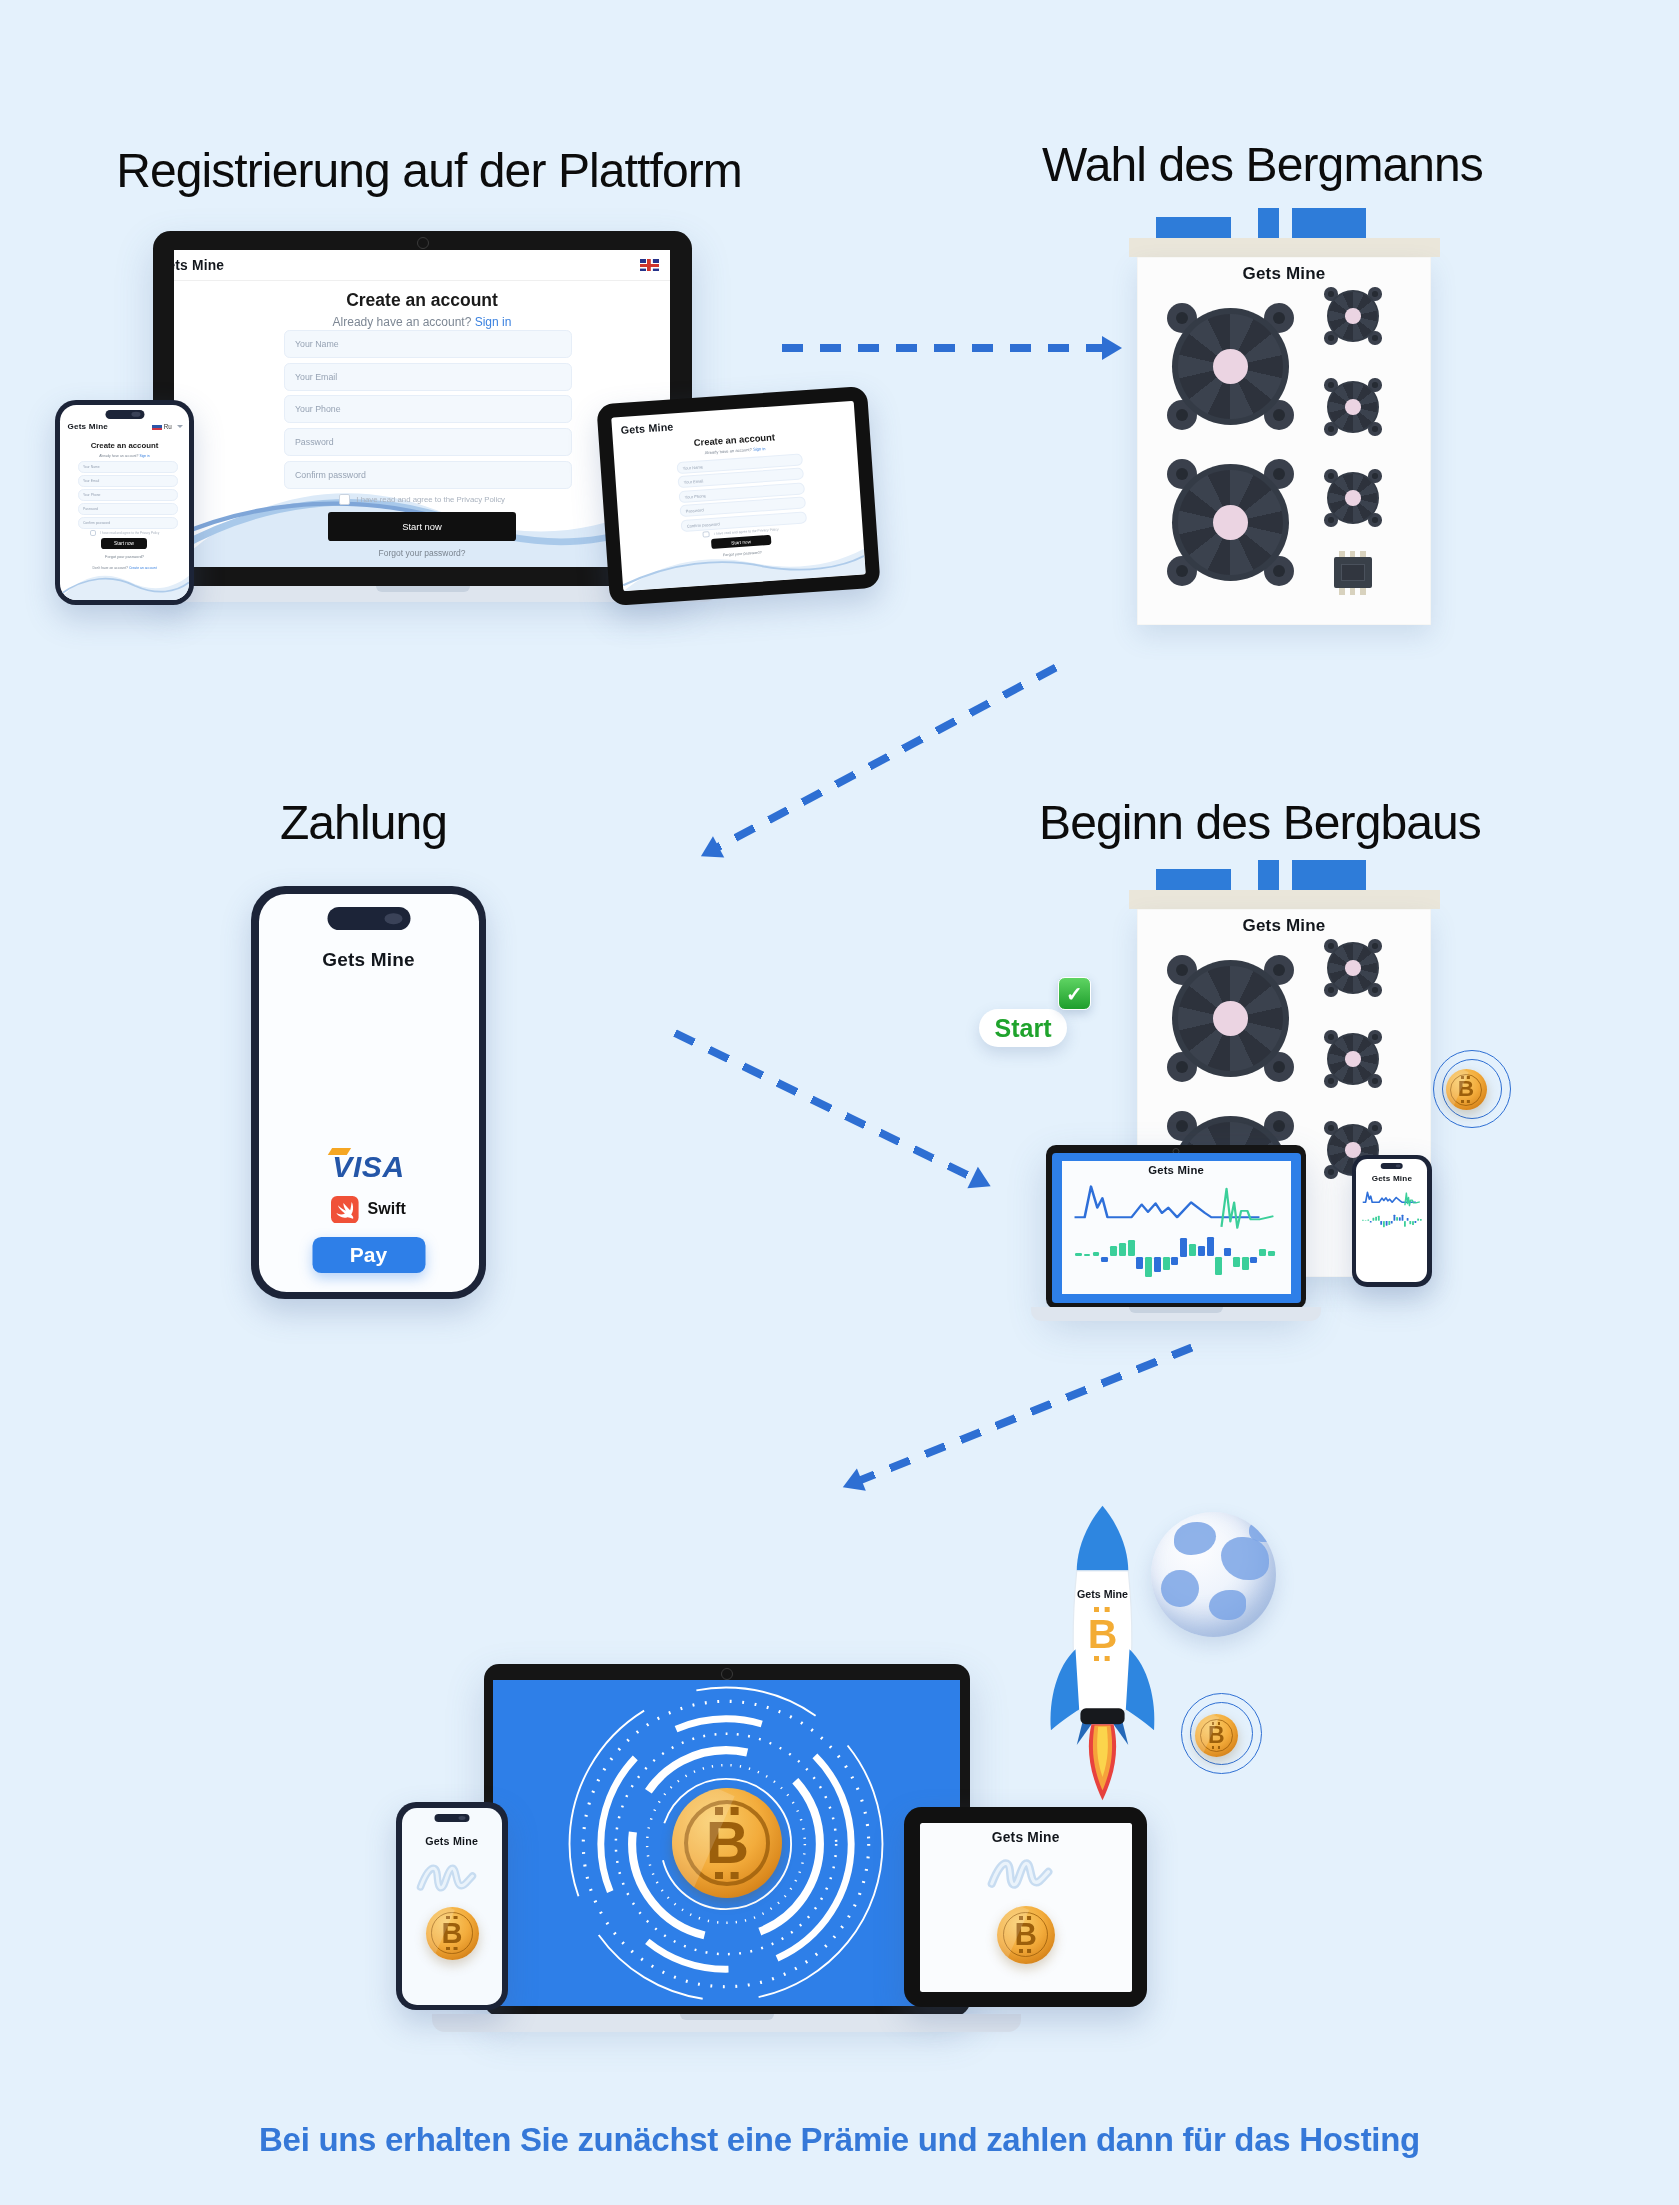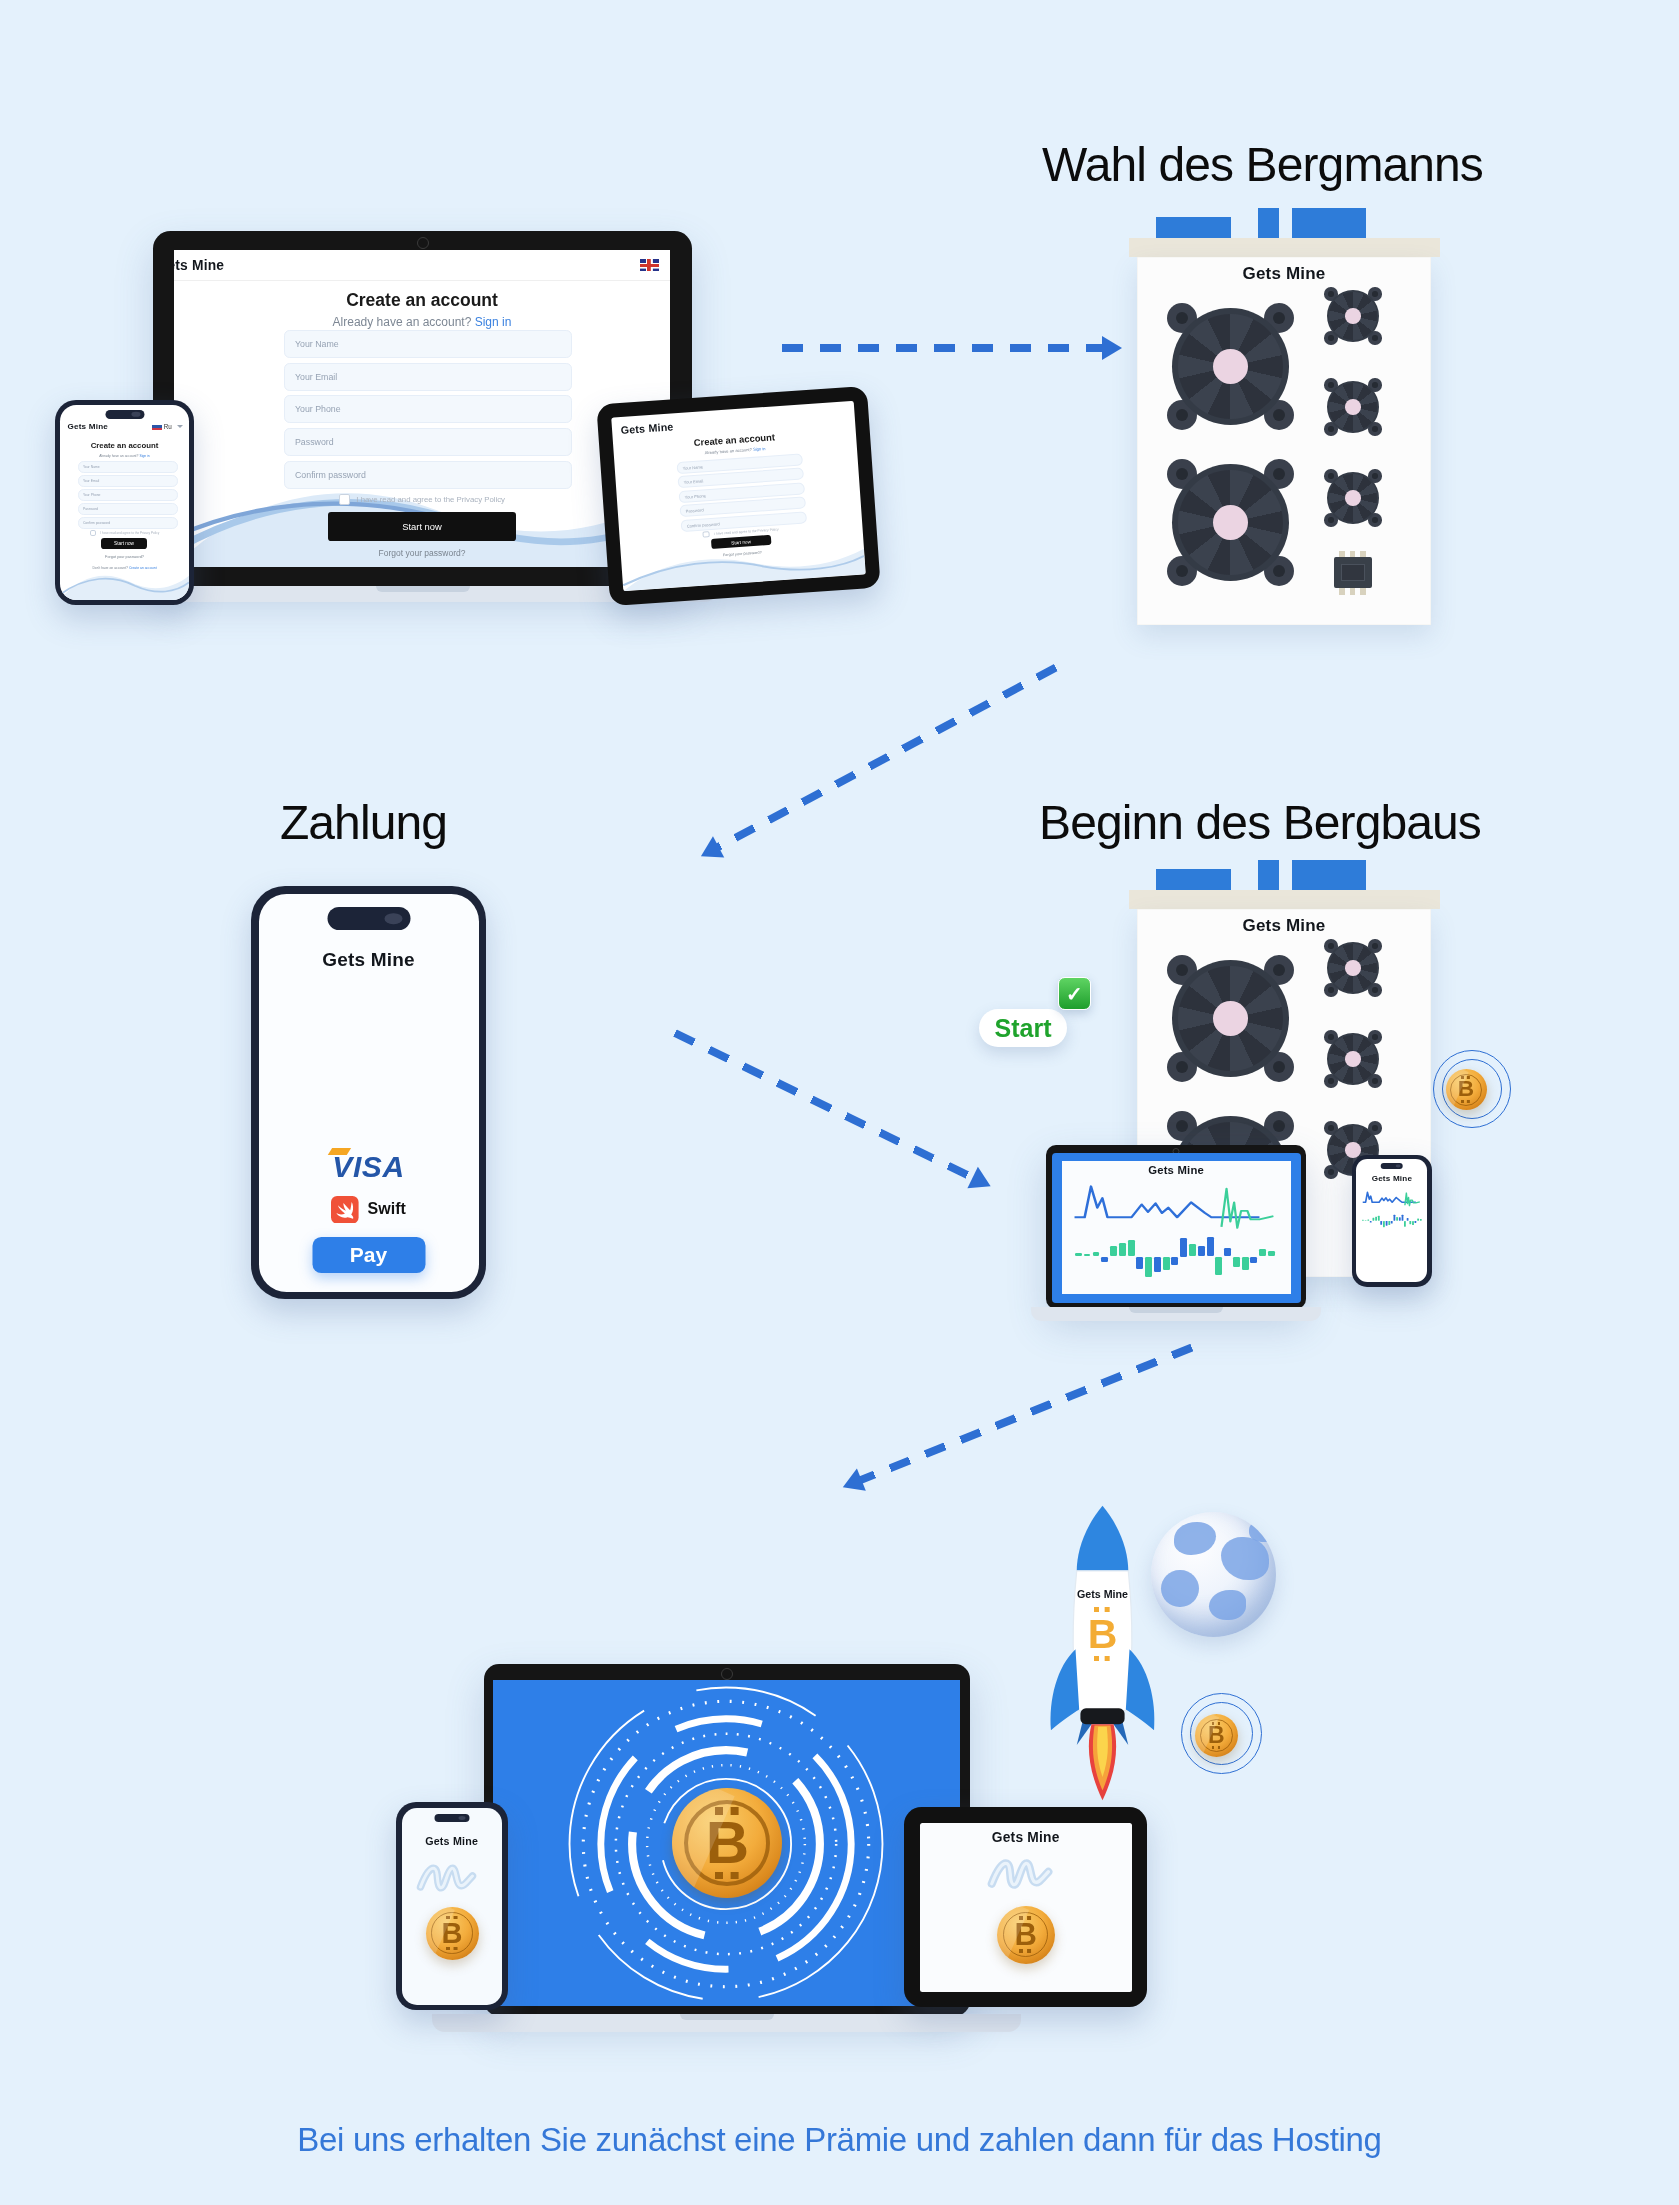--- a/index.html
+++ b/index.html
@@ -4,21 +4,21 @@
 <style>
   html,body{margin:0;padding:0;background:#E4F1FC;}
   .canvas{position:relative;width:1679px;height:2205px;background:#E4F1FC;overflow:hidden;
           font-family:"Liberation Sans",sans-serif;color:#111;}
   .abs{position:absolute;}
 
   
   .title{position:absolute;font-size:48px;font-weight:500;letter-spacing:-0.9px;color:#0C0C0C;
          text-align:center;line-height:1.32;}
   .footer-note{position:absolute;left:0;top:2121px;width:1679px;text-align:center;
-               font-size:33px;font-weight:400;color:#3578D8;letter-spacing:-0.3px;}
+               font-size:33px;font-weight:700;color:#3578D8;letter-spacing:-0.3px;}
 
   
   .arrow{position:absolute;height:7.5px;transform-origin:left center;
          background:repeating-linear-gradient(90deg,#2E6FD3 0 21px,transparent 21px 38px);}
   .arrow::after{content:'';position:absolute;right:-19px;top:50%;transform:translateY(-50%);
          border-left:20px solid #2E6FD3;border-top:12px solid transparent;border-bottom:12px solid transparent;}
 
   
   .laptop-frame{position:absolute;background:#151515;border-radius:17.5px 17.5px 7.5px 7.5px;
                 box-shadow:0 16.3px 38px rgba(70,100,150,.22);}
@@ -148,20 +148,21 @@
      box-shadow:inset -10px -13.8px 24px rgba(110,145,200,.45),0 8.8px 19px rgba(90,120,170,.2);}
   .planet i{position:absolute;background:#7BA5E5;opacity:.85;}
 
   .gets-overlay{position:absolute;text-align:center;font-weight:700;color:#12161C;}
 </style>
 </head>
 <body>
 
 <div class="canvas">
 
+  <div class="title" style="left:0;top:139px;width:858px;">Registrierung auf der Plattform</div>
   <div class="title" style="left:846px;top:133px;width:833px;">Wahl des Bergmanns</div>
   <div class="title" style="left:63px;top:791px;width:601px;">Zahlung</div>
   <div class="title" style="left:840px;top:791px;width:840px;">Beginn des Bergbaus</div>
   <div class="title" style="left:251px;top:1525px;width:996px;font-size:45px;line-height:65px;">
   </div>
 
   <div class="arrow" style="left:782px;top:344px;width:321px;"></div>
   <div class="arrow" style="left:1056px;top:664px;width:383px;transform:rotate(152deg);"></div>
   <div class="arrow" style="left:675px;top:1029px;width:332px;transform:rotate(25.9deg);"></div>
   <div class="arrow" style="left:1192px;top:1344px;width:357px;transform:rotate(158.2deg);"></div>

